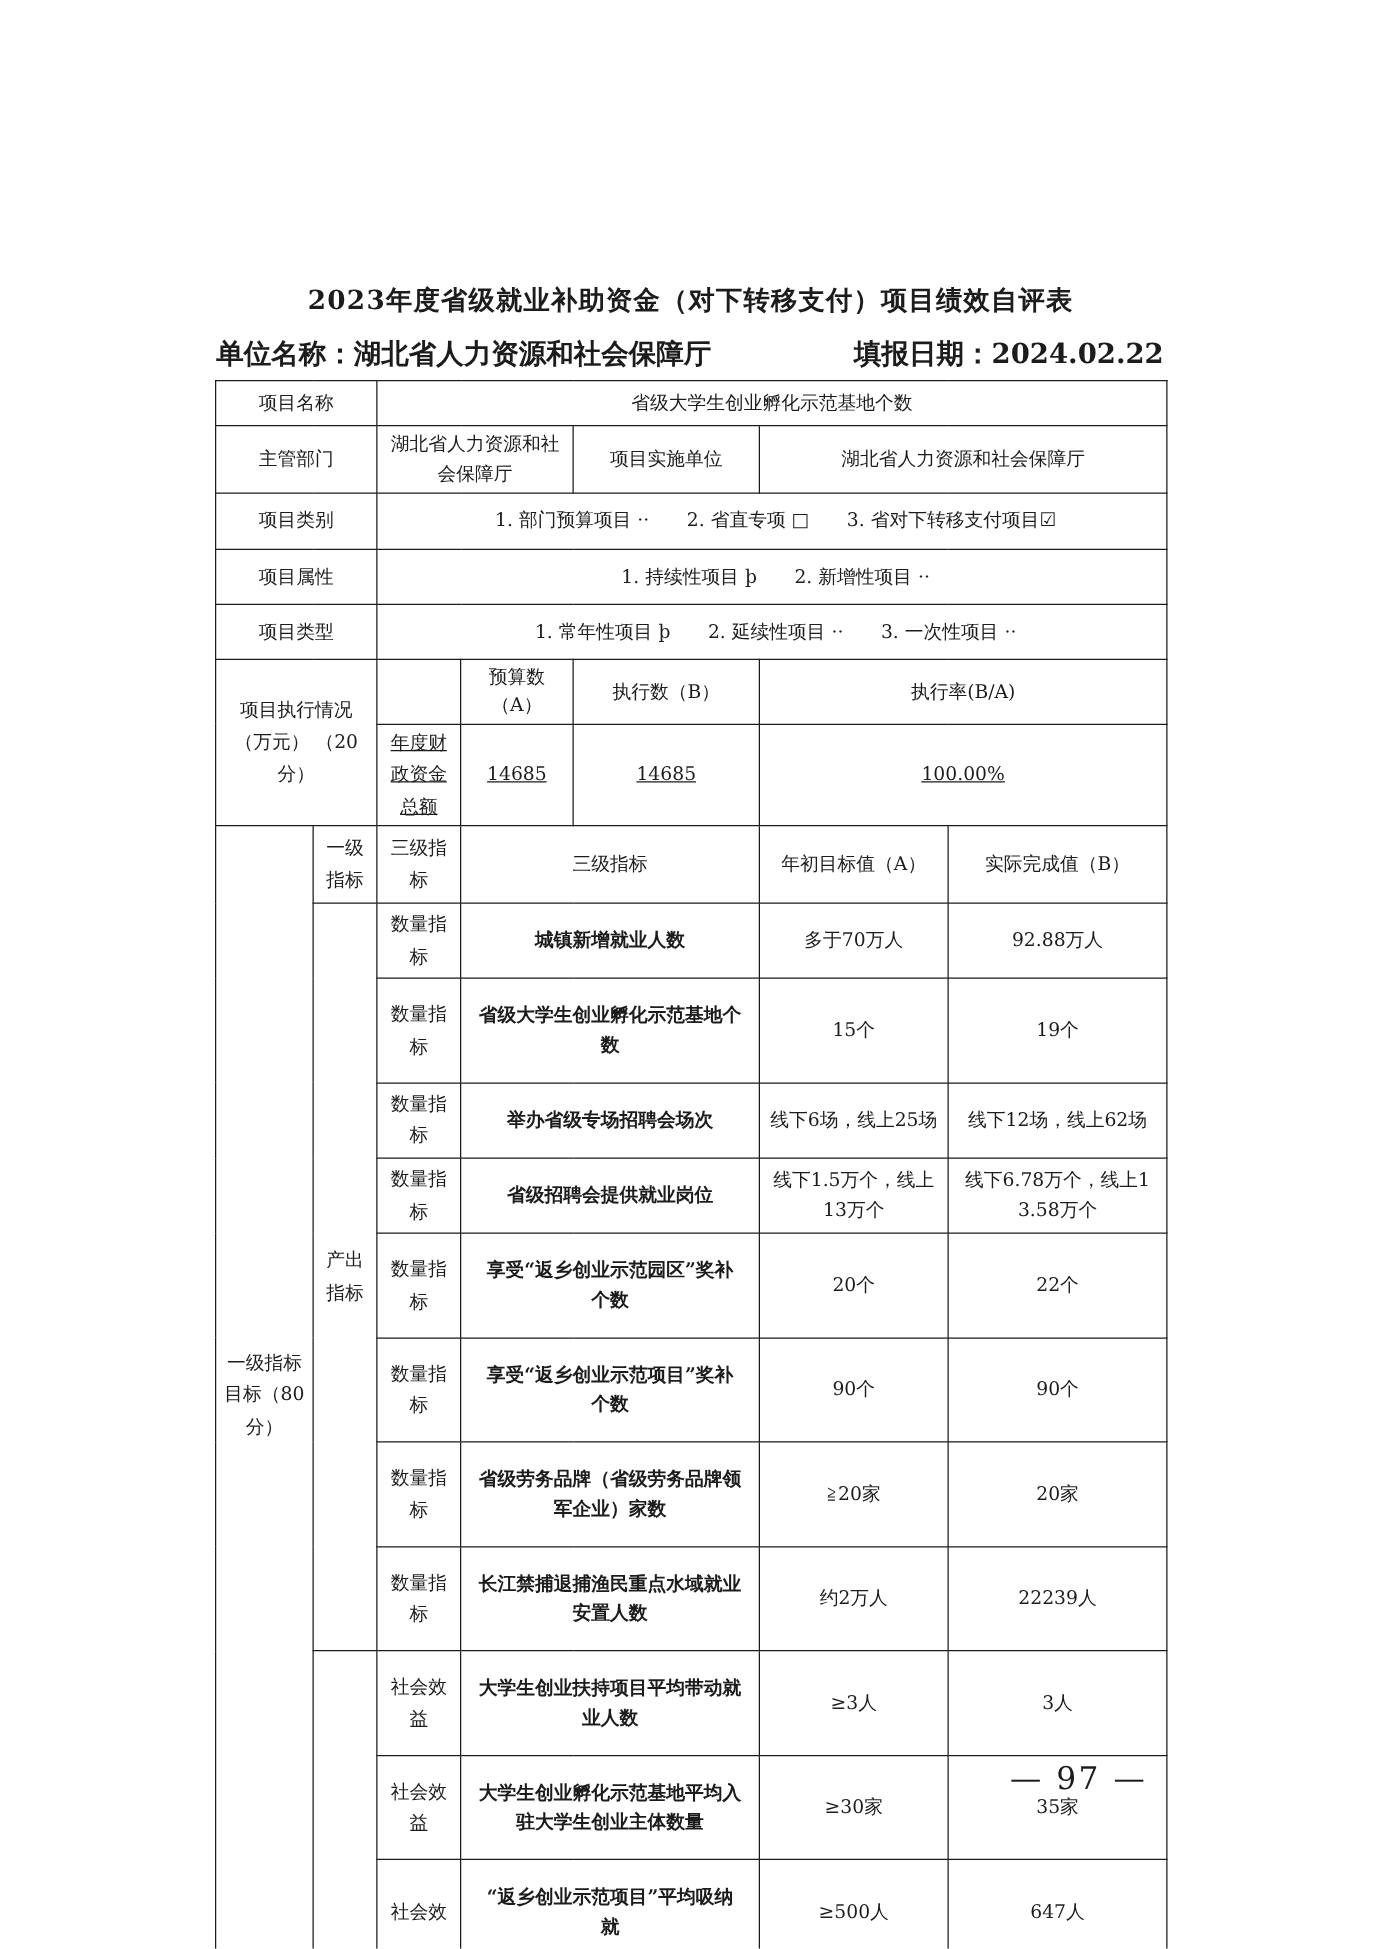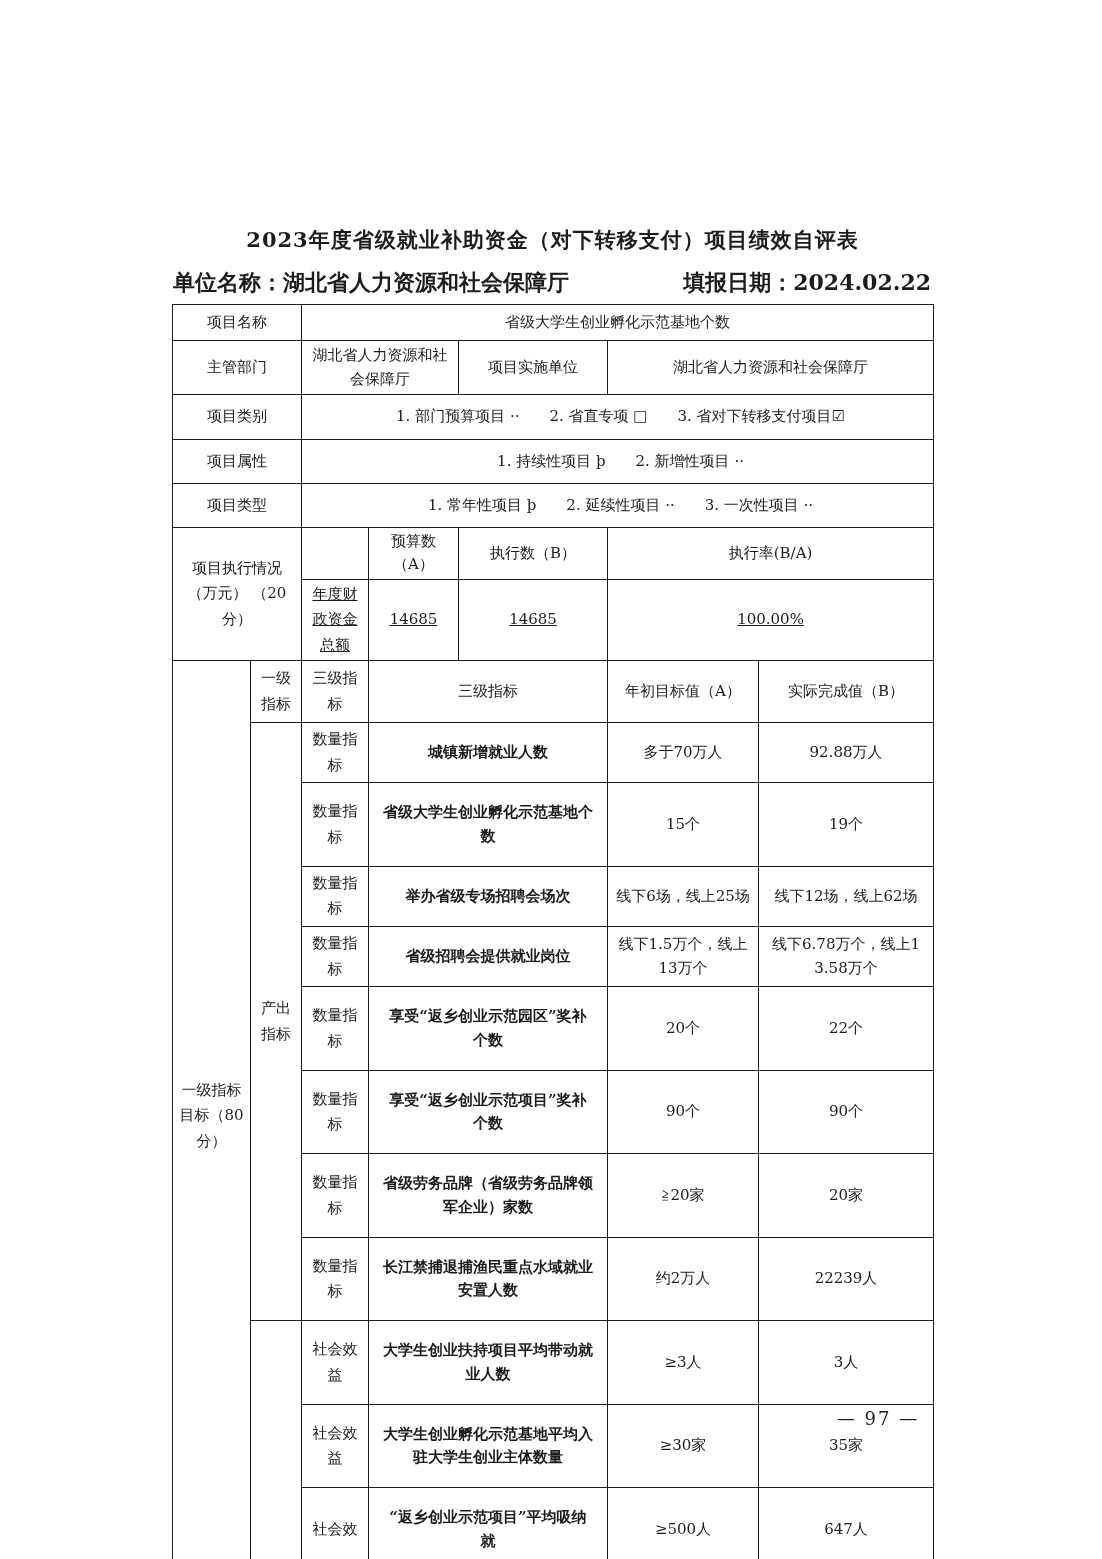--- a/index.html
+++ b/index.html
@@ -29,22 +29,22 @@
     word-break:break-all;
   }
   td.lbl{padding:2px 4px;margin-left:36px;}
   td.left{text-align:center;padding-left:12px;}
   td.name-cell{padding:18px 14px;font-weight:bold;}
   td.tall{line-height:1.7;}
   tr.h36{height:36px;} tr.h54{height:54px;} tr.h45{height:45px;}
   tr.h44{height:44px;} tr.h38{height:38px;} tr.h72{height:72px;text-decoration:underline;}
   tr.h62{height:62px;} tr.h57{height:57px;} tr.h40{height:40px;}
   .page-number{
-    position:absolute;top:1408px;left:788px;width:180px;
-    text-align:center;font-size:18px;letter-spacing:2px;
+    position:absolute;top:1408px;left:808px;width:180px;
+    text-align:left;font-size:25px;letter-spacing:2px;
   }
 </style>
 </head>
 <body>
 
 <div class="page">
 
   <div class="doc-title">2023年度省级就业补助资金（对下转移支付）项目绩效自评表</div>
 
   <div class="meta-row">

